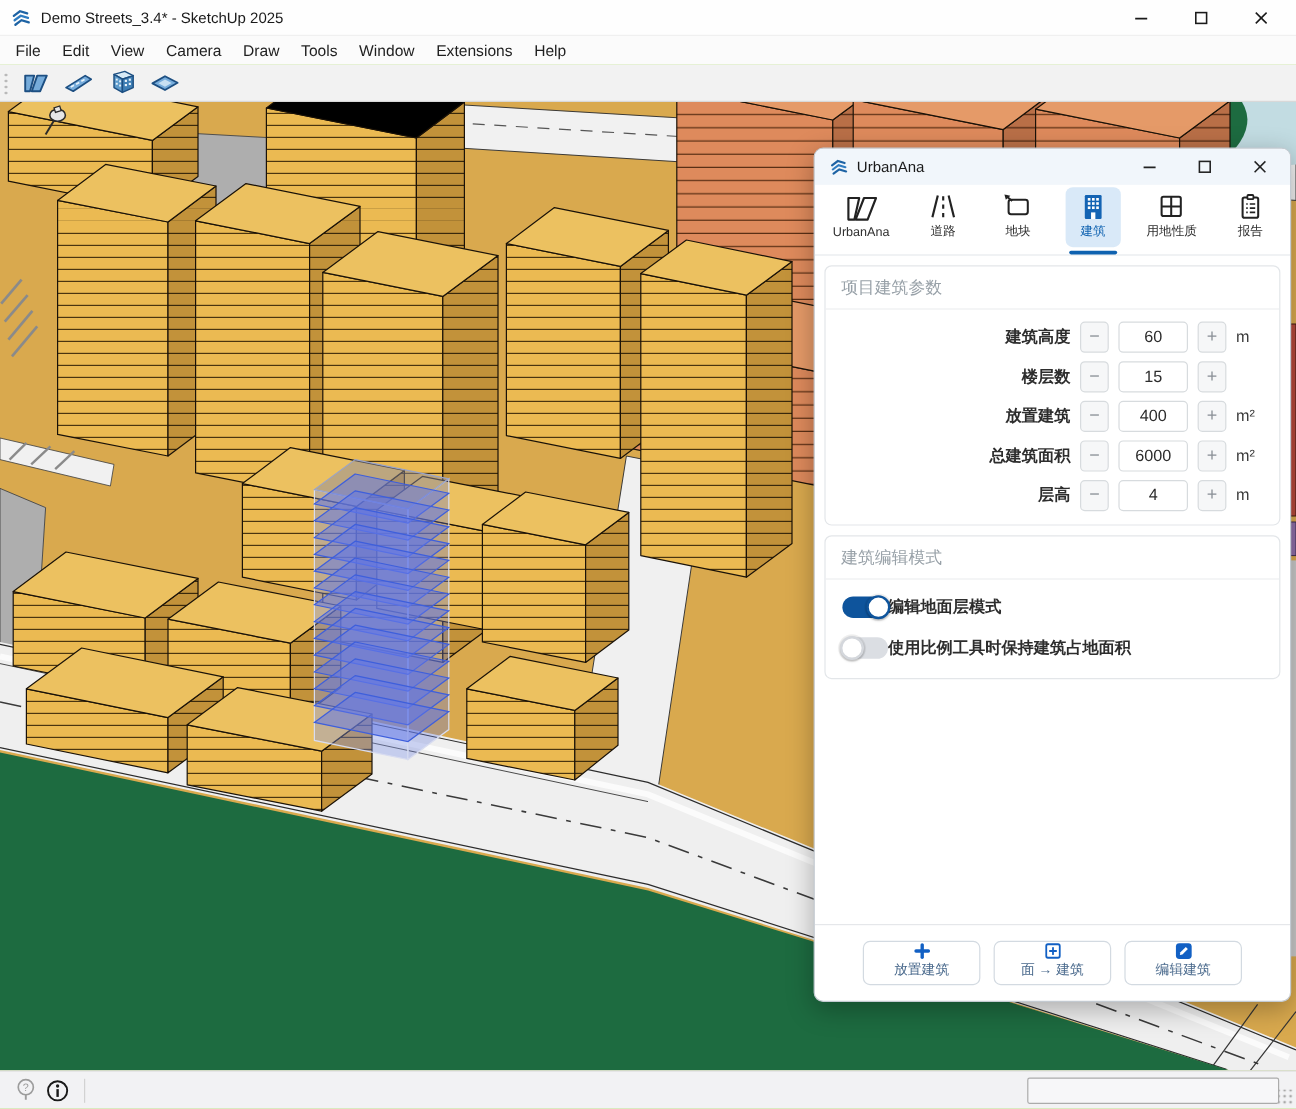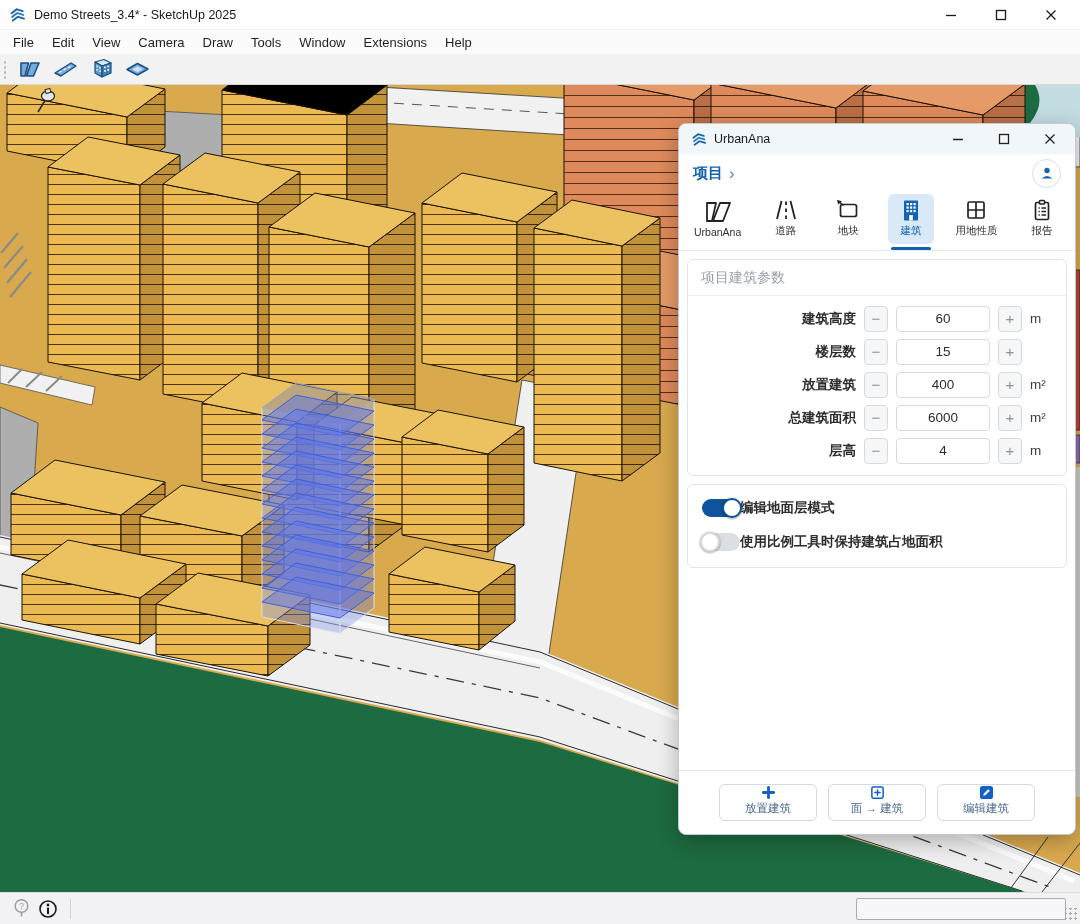--- a/index.html
+++ b/index.html
@@ -45,21 +45,21 @@
   .tab.sel .tlabel { color:#0F62B0; }
   .tab.sel::after { content:""; position:absolute; left:3px; right:3px; bottom:-6px; height:3px; background:#0F62B0; border-radius:2px; }
   .p-div { height:1px; background:#E7EAED; flex:0 0 auto; }
 
   .card { margin:8px 8px 0; border:1px solid #E3E6E9; border-radius:6px; background:#fff; flex:0 0 auto; }
   .card-h { padding:9px 13px 8px; font-size:14px; color:#98A1A8; border-bottom:1px solid #EDEFF1; }
   .card-body { padding:6px 0 8px; }
   .prow { display:flex; align-items:center; justify-content:flex-end; gap:8px; padding:3.5px 12px; }
   .plabel { flex:1; text-align:right; font-size:13.5px; font-weight:700; color:#2D2D2D; }
   .sbtn { width:24px; height:26px; background:#F6F7F8; border:1px solid #D7DBDE; border-radius:4px; color:#8A9096; font-size:15px; display:flex; align-items:center; justify-content:center; }
-  .pval { width:94px; height:26px; border:1px solid #D7DBDE; border-radius:4px; text-align:center; font-size:13.5px; color:#2D2D2D; font-family:"Liberation Sans",sans-serif; background:#fff; }
+  .pval { width:58px; height:26px; border:1px solid #D7DBDE; border-radius:4px; text-align:center; font-size:13.5px; color:#2D2D2D; font-family:"Liberation Sans",sans-serif; background:#fff; }
   .punit { width:24px; font-size:13.5px; color:#3C3C3C; }
   .trow { display:flex; align-items:center; padding:8px 14px; }
   .toggle { width:38px; height:18px; border-radius:9px; position:relative; flex:0 0 auto; }
   .toggle.on { background:#0E549C; }
   .toggle.off { background:#DBDEE3; }
   .knob { position:absolute; top:-1px; width:20px; height:20px; border-radius:50%; background:#fff; box-shadow:0 0 0 1.5px rgba(0,0,0,0.06), 0 1px 2px rgba(0,0,0,.25); }
   .toggle.on .knob { right:-2px; border:2px solid #0E549C; }
   .toggle.off .knob { left:-2px; border:2px solid #D4D7DC; }
   .toggle .knob { box-sizing:border-box; }
   .tglabel { font-size:13.5px; font-weight:700; color:#2D2D2D; }
@@ -363,30 +363,20 @@
           <svg width="12" height="12" viewBox="0 0 12 12">
               <g stroke="#222" stroke-width="1.3">
                 <line x1="1.5" y1="1.5" x2="10.5" y2="10.5"></line>
                 <line x1="10.5" y1="1.5" x2="1.5" y2="10.5"></line>
               </g>
             </svg>
         </span>
       </div>
     </div>
 
-    <div class="p-crumbrow">
-      <span class="crumb">项目</span>
-      <span class="crumb-chevron">›</span>
-      <span class="avatar">
-        <svg width="16" height="16" viewBox="0 0 16 16">
-          <circle cx="8" cy="5.5" r="2.7" fill="#1464B4"></circle>
-          <path d="M2.5,13.5 Q8,8.5 13.5,13.5 Z" fill="#1464B4"></path>
-        </svg>
-      </span>
-    </div>
 
     <div class="p-tabs">
       <div class="tab">
         <svg width="34" height="22" viewBox="0 0 34 22">
           <g fill="none" stroke="#222" stroke-width="1.8" stroke-linejoin="round">
             <polygon points="6,2 15,2 11,20 6,20"></polygon>
             <polygon points="19,2 29,2 22,20 12,20"></polygon>
           </g>
         </svg>
         <span class="tlabel">UrbanAna</span>
@@ -490,20 +480,21 @@
           <span class="plabel">层高</span>
           <button class="sbtn">−</button>
           <input class="pval" value="4" style="">
           <button class="sbtn">+</button>
           <span class="punit">m</span>
         </div>
       </div>
     </div>
 
     <div class="card">
+      <div class="card-h">建筑编辑模式</div>
       <div class="card-body">
         <div class="trow">
           <span class="toggle on">
               <span class="knob"></span>
             </span>
           <span class="tglabel">编辑地面层模式</span>
         </div>
         <div class="trow">
           <span class="toggle off">
               <span class="knob"></span>

